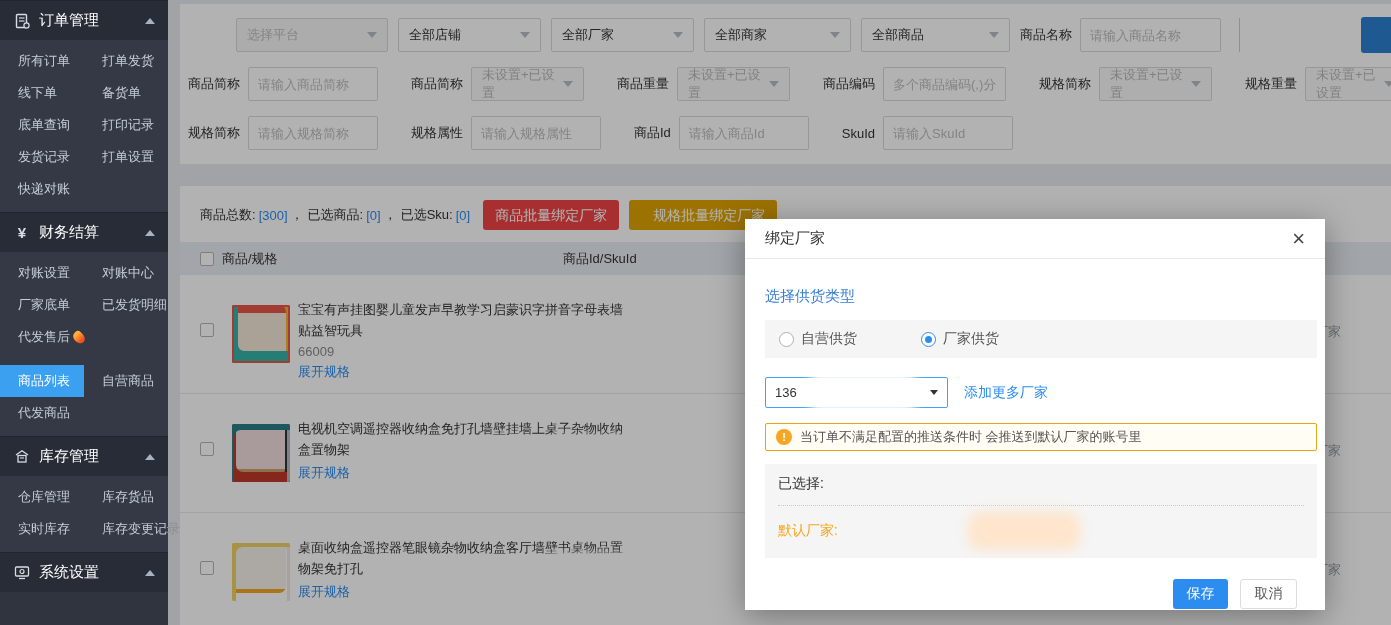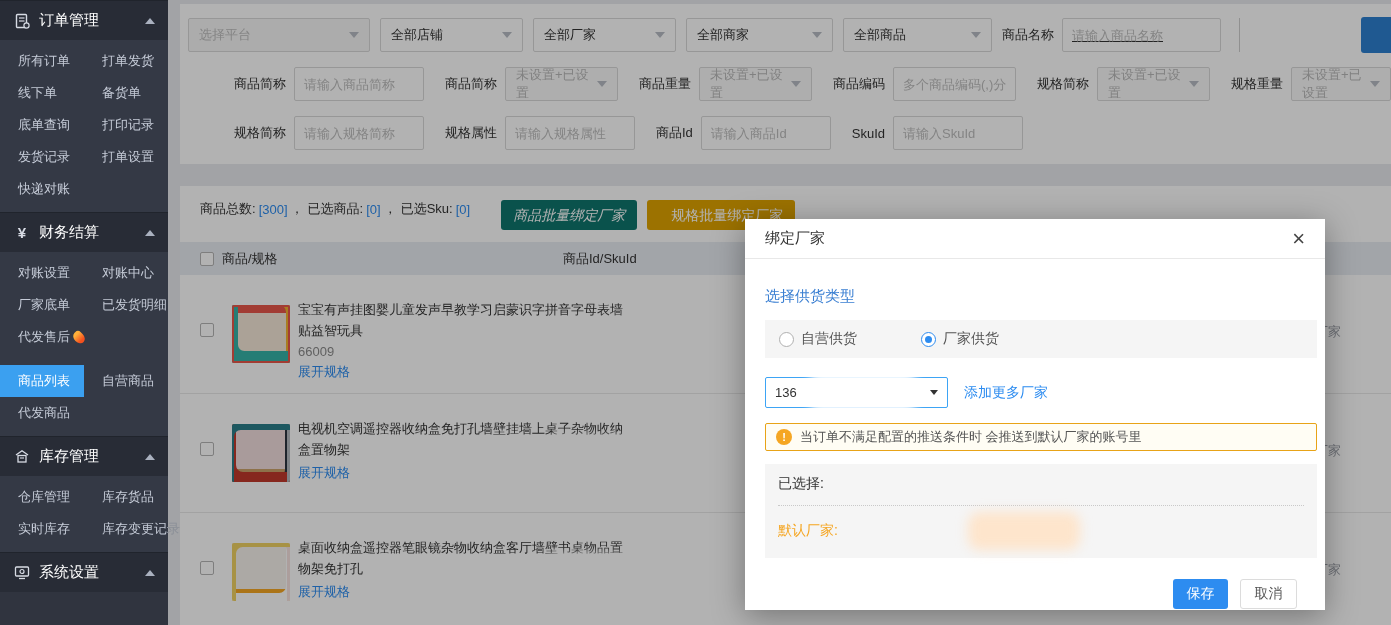--- a/index.html
+++ b/index.html
@@ -17,38 +17,38 @@
   .side-item { height:32px; line-height:32px; padding-left:18px; font-size:13px; color:#c6ccd8; white-space:nowrap; cursor:pointer; display:flex; align-items:center; }
   .side-item.active { background:#3ba0f0; color:#fff; padding-left:18px; }
   .flame { display:inline-block; width:11px; height:13px; margin-left:4px; background:linear-gradient(180deg,#ffb03a 20%,#f4511e 80%); border-radius:50% 4px 50% 50%; transform:rotate(-45deg); }
 
   
   .main { position:absolute; left:168px; top:0; width:1223px; height:625px; background:#e8eaee; }
 
   .filter-panel { position:absolute; left:12px; top:4px; right:0; height:160px; background:#fff; padding:14px 0 0 8px; }
   .frow { display:flex; align-items:center; margin-bottom:15px; }
   .frow1 { gap:10px; }
-  .frow2 { gap:4px;margin-left:46px; }
+  .frow2 { gap:16px; }
   .fitem { display:flex; align-items:center; margin-right:17px; }
   .flabel { font-size:13px; color:#333; margin-right:8px; white-space:nowrap; }
   .sel { display:flex; align-items:center; justify-content:space-between; height:34px; border:1px solid #d9d9d9; background:#fff; padding:0 10px; font-size:13px; color:#333; border-radius:2px; cursor:pointer; }
   .sel .caret { width:0; height:0; border-left:5px solid transparent; border-right:5px solid transparent; border-top:6px solid #b8bcc4; margin-left:8px; }
   .sel.muted { background:#fafafa; color:#b9b9b9; }
   .sel.ph { background:#f7f7f7; color:#bdbdbd; }
   .inp { height:34px; border:1px solid #d9d9d9; padding:0 9px; font-size:13px; color:#333; border-radius:2px; background:#fff; outline:none; }
   .inp::placeholder { color:#bdbdbd; }
   .vdivider { width:1px; height:34px; background:#cfcfcf; margin-left:8px; }
   .search-btn { position:absolute; right:-32px; top:13px; width:62px; height:36px; background:#2d80d0; border:none; border-radius:3px; cursor:pointer; }
 
   .content-panel { position:absolute; left:12px; top:186px; right:0; height:460px; background:#fff; }
-  .toolbar { display:flex; align-items:flex-start; padding:14px 0 12px 20px; }
+  .toolbar { display:flex; align-items:center; padding:14px 0 12px 20px; }
   .summary { font-size:13px; color:#333; display:flex; align-items:center; }
   .summary .num { color:#2d8cf0; margin:0 3px; }
   .batch-btn { height:30px; padding:0 12px; border:none; border-radius:3px; color:#fff; font-size:14px; margin-left:10px; cursor:pointer; line-height:30px; }
-  .batch-btn.green { background:#0f766e; margin-left:28px;font-style:italic; }
+  .batch-btn.green { background:#ef4444; margin-left:10px; }
   .batch-btn.orange { background:#e0a400;padding-left:24px; }
 
   .thead { height:33px; background:#e9edf3; display:flex; align-items:center; font-size:13px; color:#333; position:relative; }
   .thead .cb { margin-left:20px; }
   .thead .col-product { margin-left:8px; }
   .thead .col-id { position:absolute; left:383px; }
   .cb { width:14px; height:14px; border:1px solid #b5b5b5; border-radius:2px; background:#fff; flex:none; cursor:pointer; }
 
   .product-row { position:relative; height:119px; border-bottom:1px solid #e9e9e9; }
   .product-row .cb { position:absolute; left:20px; top:48px; }
@@ -177,21 +177,21 @@
     <span class="sec-title">系统设置</span>
     <span class="collapse-arrow"></span>
   </div>
 
 </div>
 
 <div class="main">
 
   <div class="filter-panel">
     <div class="frow frow1">
-      <div class="sel ph" style="width:182px;">
+      <div class="sel ph" style="width:152px;margin-left:48px;">
         <span>选择平台</span>
           <span class="caret"></span>
       </div>
       <div class="sel" style="width:143px;">
         <span>全部店铺</span>
           <span class="caret"></span>
       </div>
       <div class="sel" style="width:143px;">
         <span>全部厂家</span>
           <span class="caret"></span>
@@ -199,21 +199,21 @@
       <div class="sel" style="width:147px;">
         <span>全部商家</span>
           <span class="caret"></span>
       </div>
       <div class="sel" style="width:149px;">
         <span>全部商品</span>
           <span class="caret"></span>
       </div>
       <div class="fitem" style="margin-right:0;">
         <span class="flabel">商品名称</span>
-        <input class="inp" style="width: 159px; text-decoration: underline;" placeholder="请输入商品名称">
+        <input class="inp" style="width: 141px;" placeholder="请输入商品名称">
       </div>
       <div class="vdivider"></div>
       <button class="search-btn"></button>
     </div>
 
     <div class="frow frow2">
       <div class="fitem">
         <span class="flabel">商品简称</span>
         <input class="inp" style="width: 130px;" placeholder="请输入商品简称">
       </div>

